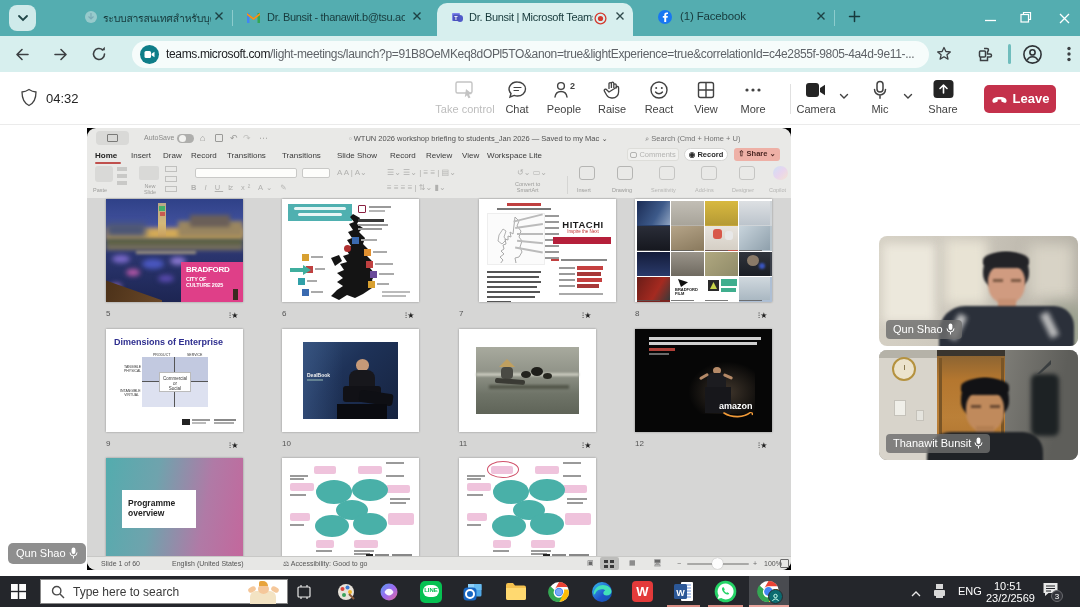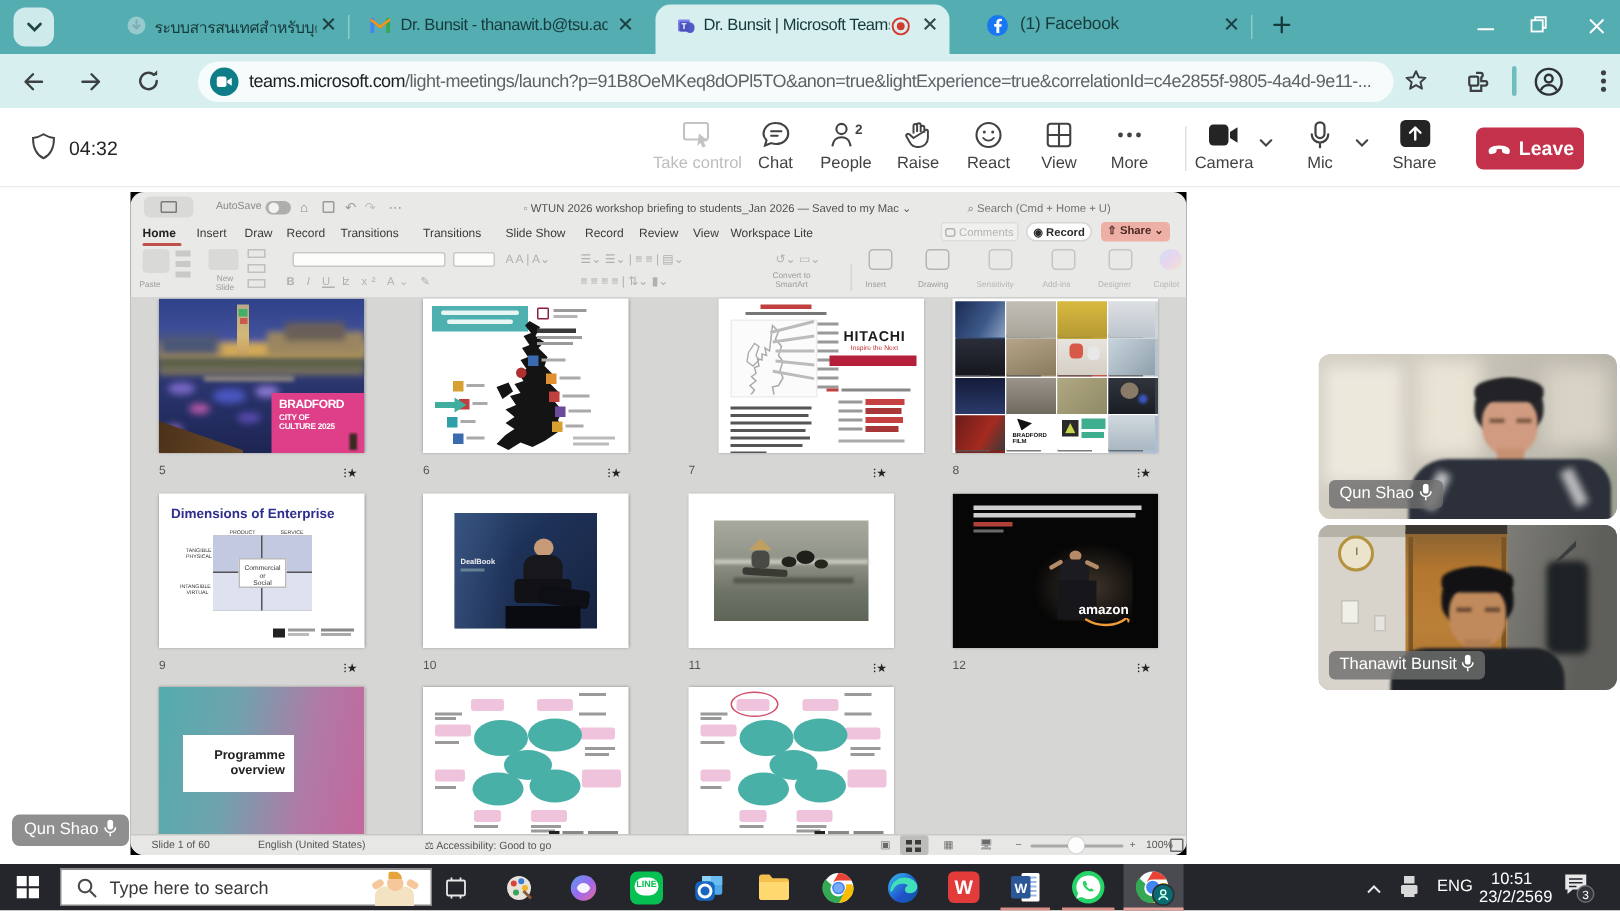--- a/index.html
+++ b/index.html
@@ -576,21 +576,21 @@
           <div class="abs" style="left:84px;top:72px;width:44px;font-size:9px;color:#fff;font-weight:bold;letter-spacing:0;">amazon</div>
           <svg class="abs" style="left:88px;top:83px;" width="30" height="7" viewBox="0 0 30 7">
               <path d="M1 1c8 5 20 5 27-1" stroke="#f19a38" stroke-width="1.6" fill="none" stroke-linecap="round"></path>
               <path d="M28 0l3 1-2 2.5z" fill="#f19a38"></path>
             </svg>
         </div>
 
         <div class="thumb" id="s13" style="left:19px;top:260px;">
           <div class="abs" style="width:137px;height:103px;background:linear-gradient(100deg,#53acae 0%,#6fa3ad 35%,#b07aa6 70%,#c4679c 100%);"></div>
           <div class="abs" style="left:16px;top:32px;width:74px;height:38px;background:#fff;"></div>
-          <div class="abs" style="left:22px;top:40px;width:62px;font-size:8.5px;font-weight:bold;color:#222;text-align:right;line-height:10px;">Programme<br>overview</div>
+          <div class="abs" style="left:22px;top:40px;width:62px;font-size:8.5px;font-weight:bold;color:#222;text-align:left;line-height:10px;">Programme<br>overview</div>
         </div>
         <div class="thumb" id="s14" style="left:195px;top:260px;">
           <div class="abs" style="left:32px;top:8px;width:22px;height:8px;background:#efc3dc;border-radius:2px;"></div>
           <div class="abs" style="left:76px;top:8px;width:24px;height:8px;background:#efc3dc;border-radius:2px;"></div>
           <div class="abs" style="left:8px;top:25px;width:24px;height:8px;background:#efc3dc;border-radius:2px;"></div>
           <div class="abs" style="left:104px;top:27px;width:24px;height:8px;background:#efc3dc;border-radius:2px;"></div>
           <div class="abs" style="left:8px;top:55px;width:20px;height:8px;background:#efc3dc;border-radius:2px;"></div>
           <div class="abs" style="left:106px;top:55px;width:26px;height:12px;background:#efc3dc;border-radius:2px;"></div>
           <div class="abs" style="left:34px;top:82px;width:18px;height:8px;background:#efc3dc;border-radius:2px;"></div>
           <div class="abs" style="left:72px;top:82px;width:24px;height:8px;background:#efc3dc;border-radius:2px;"></div>

